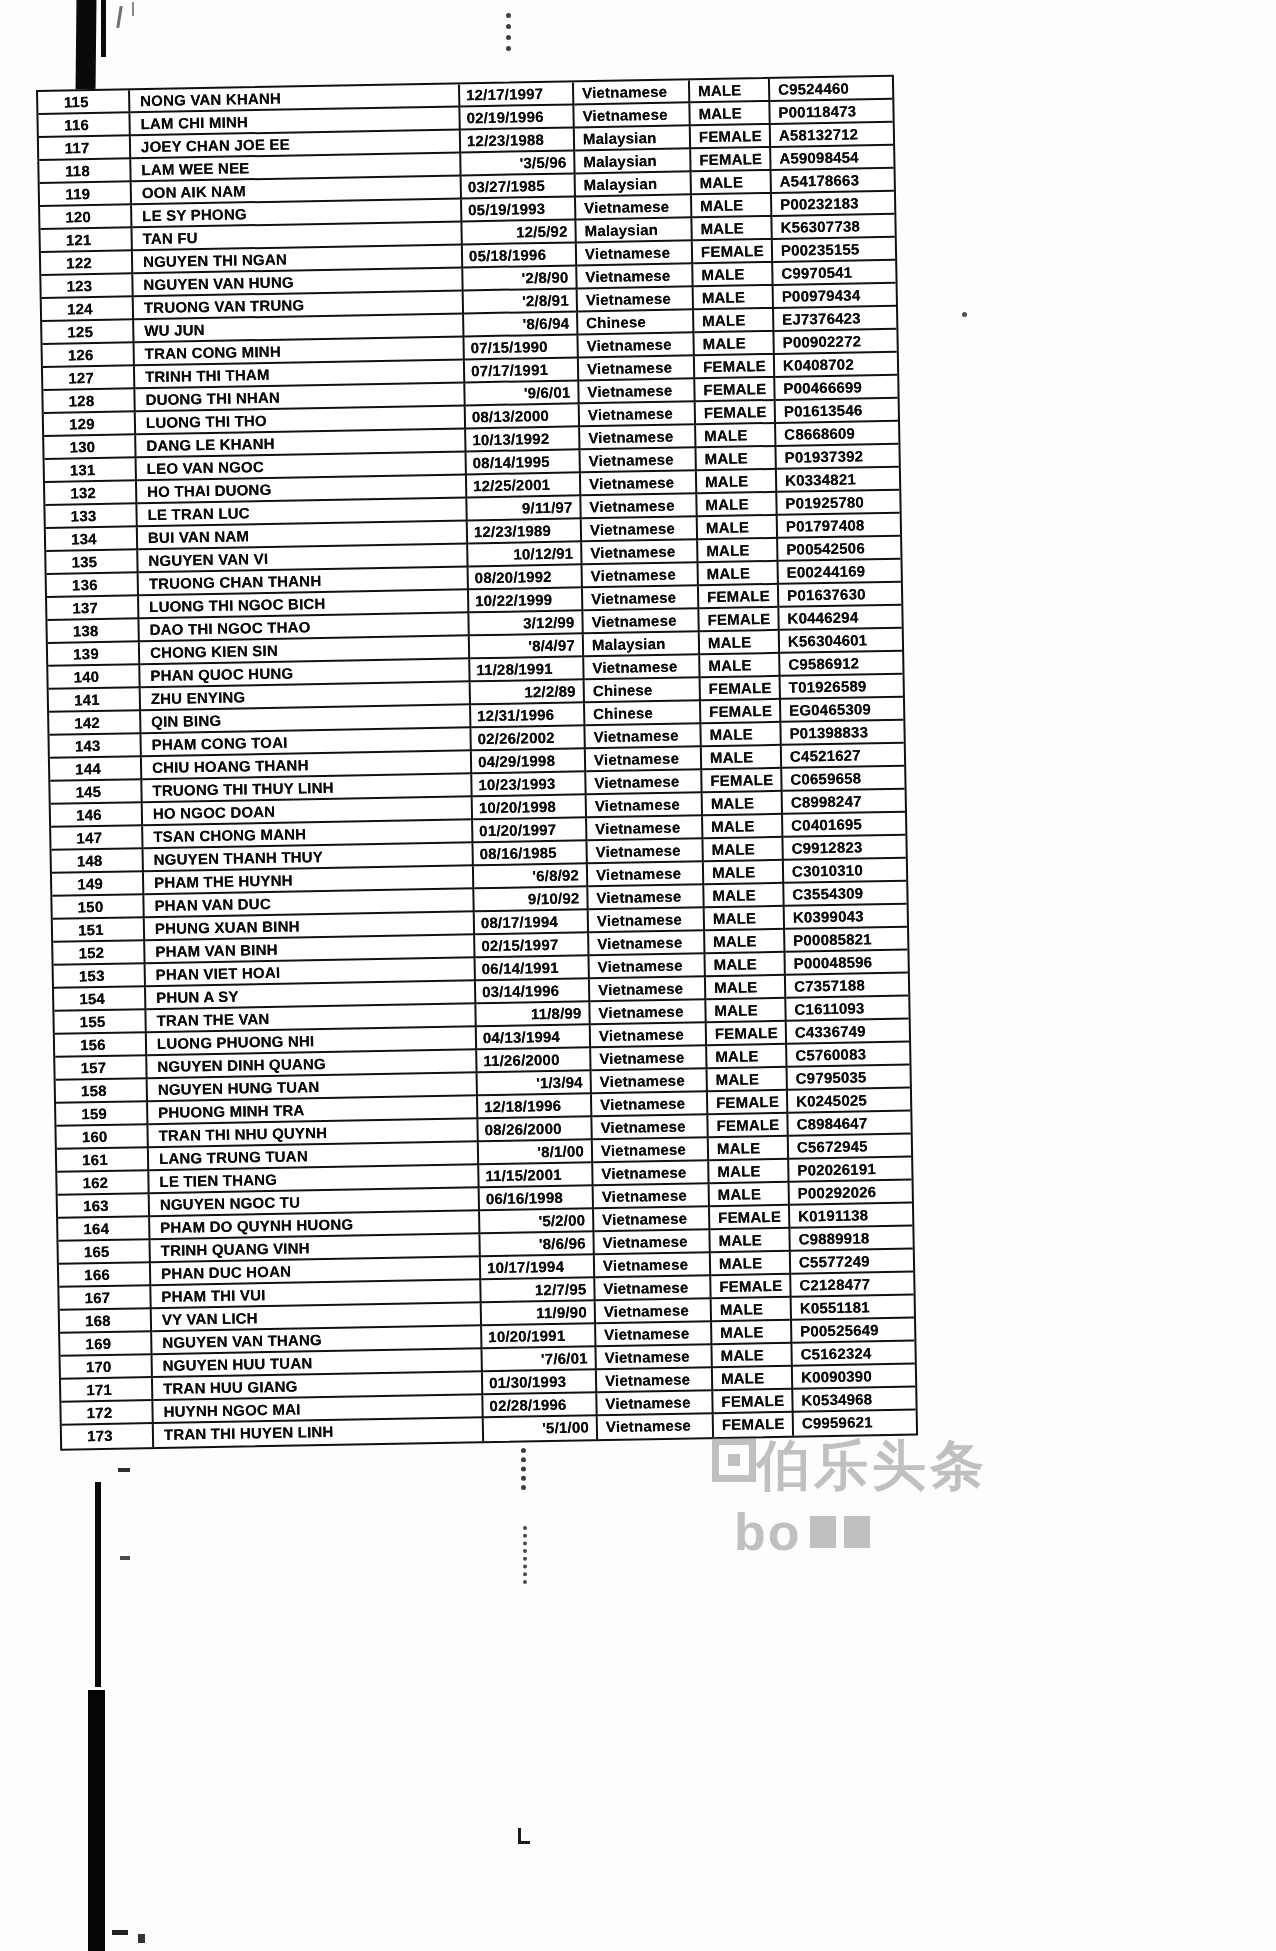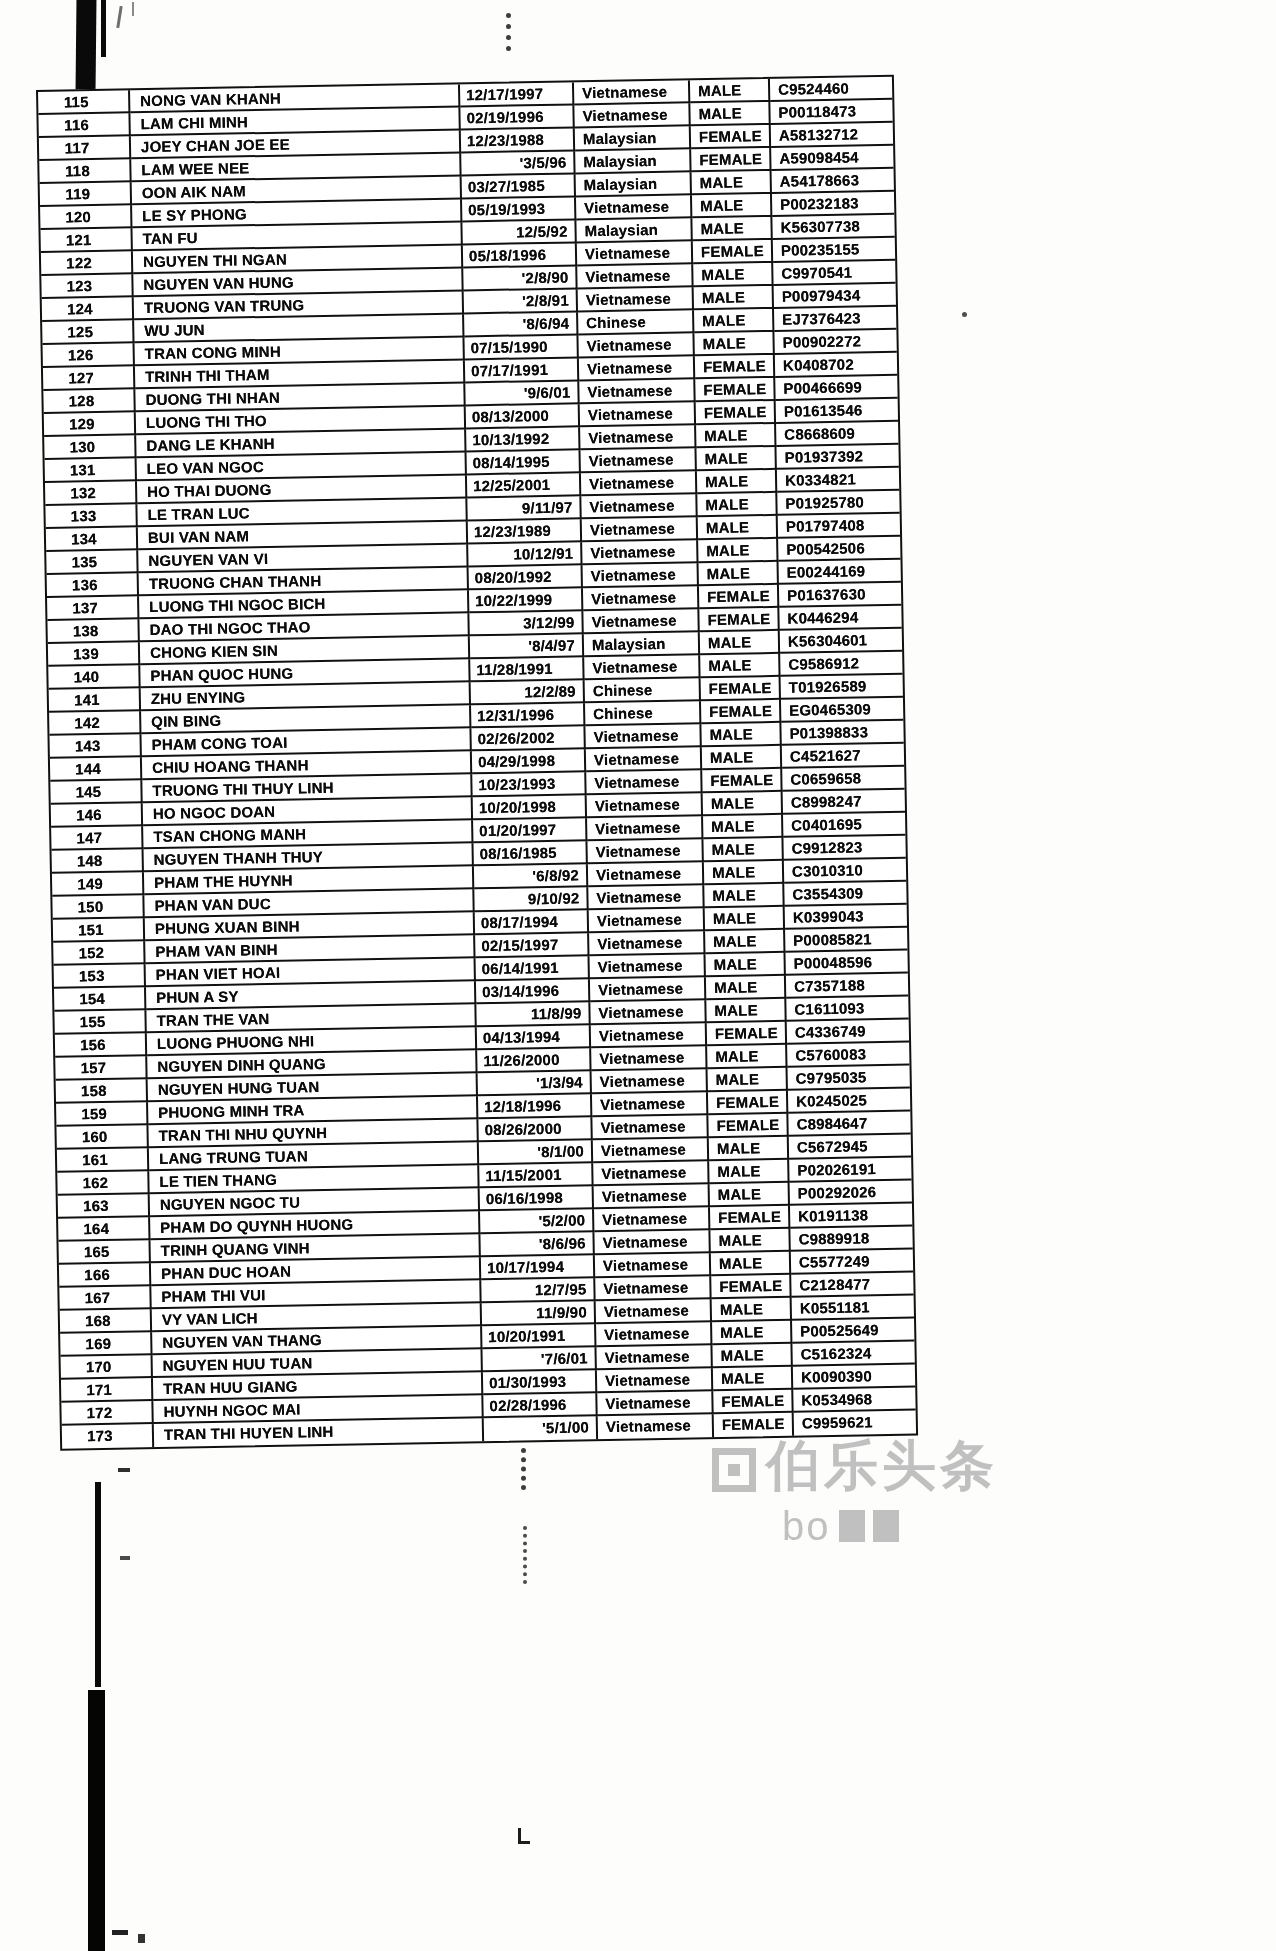--- a/index.html
+++ b/index.html
@@ -64,26 +64,26 @@
   .btick2{left:120px;top:1556px;width:10px;height:4px;background:#4a4a4a;}
   .btick3{left:112px;top:1930px;width:16px;height:5px;background:#222;}
   .btick4{left:138px;top:1934px;width:7px;height:9px;background:#333;}
   .fdot1{left:962px;top:312px;width:5px;height:5px;border-radius:50%;background:#4f4f4f;}
   .fdot2{left:886px;top:742px;width:4px;height:4px;border-radius:50%;background:#6a6a6a;}
   
   .watermark{
     position:absolute;left:712px;top:1438px;width:340px;
     color:#787878;opacity:.45;pointer-events:none;
   }
-  .wm-line1{display:flex;align-items:flex-end;gap:10px;}
+  .wm-line1{display:flex;align-items:flex-start;}
   .wm-logo{width:44px;height:44px;border:7px solid currentColor;box-sizing:border-box;}
   .wm-logo::after{content:"";display:block;width:12px;height:12px;margin:9px auto 0;background:currentColor;}
   .wm-text1{font-size:54px;font-weight:700;letter-spacing:4px;line-height:1;}
   .wm-line2{display:flex;align-items:center;gap:8px;margin-top:14px;margin-left:22px;}
-  .wm-text2{font-size:40px;font-weight:400;letter-spacing:2px;line-height:1;margin-left:48px;}
+  .wm-text2{font-size:52px;font-weight:700;letter-spacing:2px;line-height:1;}
   .wblock{width:26px;height:32px;background:currentColor;}
 </style>
 </head>
 <body>
 
 <div class="page">
 
   <div class="art bar-top-a"></div>
   <div class="art bar-top-b"></div>
   <div class="art tick1"></div>

